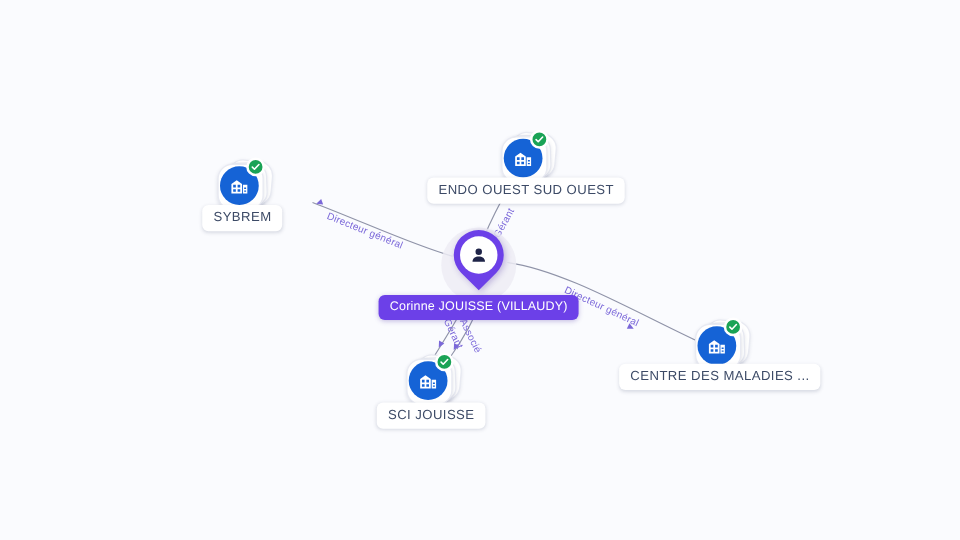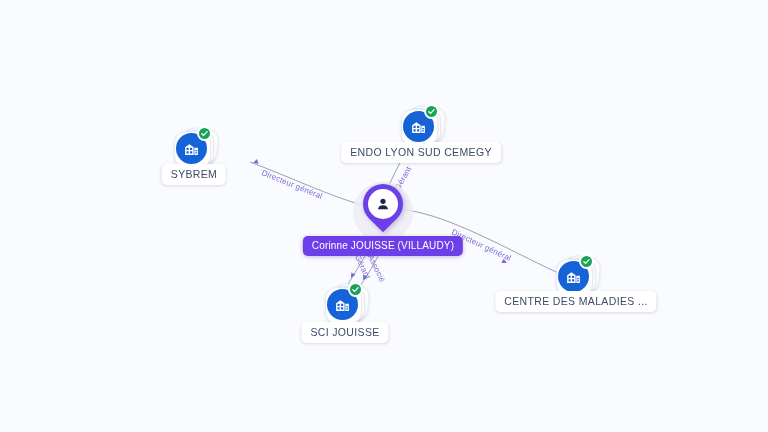--- a/index.html
+++ b/index.html
@@ -221,21 +221,21 @@
               <path fill="#ffffff" d="M16 21V11h5v10h-5zm1.4-2h2.2v-1.6h-2.2V19zm0-3.2h2.2v-1.6h-2.2v1.6z"></path>
             </svg>
           </div>
           <div class="verified-badge">
             <svg width="9" height="9" viewBox="0 0 24 24" aria-hidden="true">
               <path fill="none" stroke="#ffffff" stroke-width="3.4" stroke-linecap="round" stroke-linejoin="round" d="M5 12.5l4.5 4.5L19 7"></path>
             </svg>
           </div>
         </div>
       </div>
-      <div class="label-chip label-company" style="left: 421px; top: 142px;">ENDO LYON SUD CEMEGY</div>
+      <div class="label-chip label-company" style="left: 421px; top: 142px;">ENDO OUEST SUD OUEST</div>
       <div class="node" style="left: 383px; top: 212px;">
         <div class="node-visual person-visual">
           <div class="person-halo"></div>
           <div class="pin"></div>
           <div class="pin-inner">
             <svg width="16" height="16" viewBox="0 0 24 24" aria-hidden="true">
               <circle cx="12" cy="8" r="3.9" fill="#1f2448"></circle>
               <path fill="#1f2448" d="M4.5 20c0-4.1 3.4-6.3 7.5-6.3s7.5 2.2 7.5 6.3z"></path>
             </svg>
           </div>

